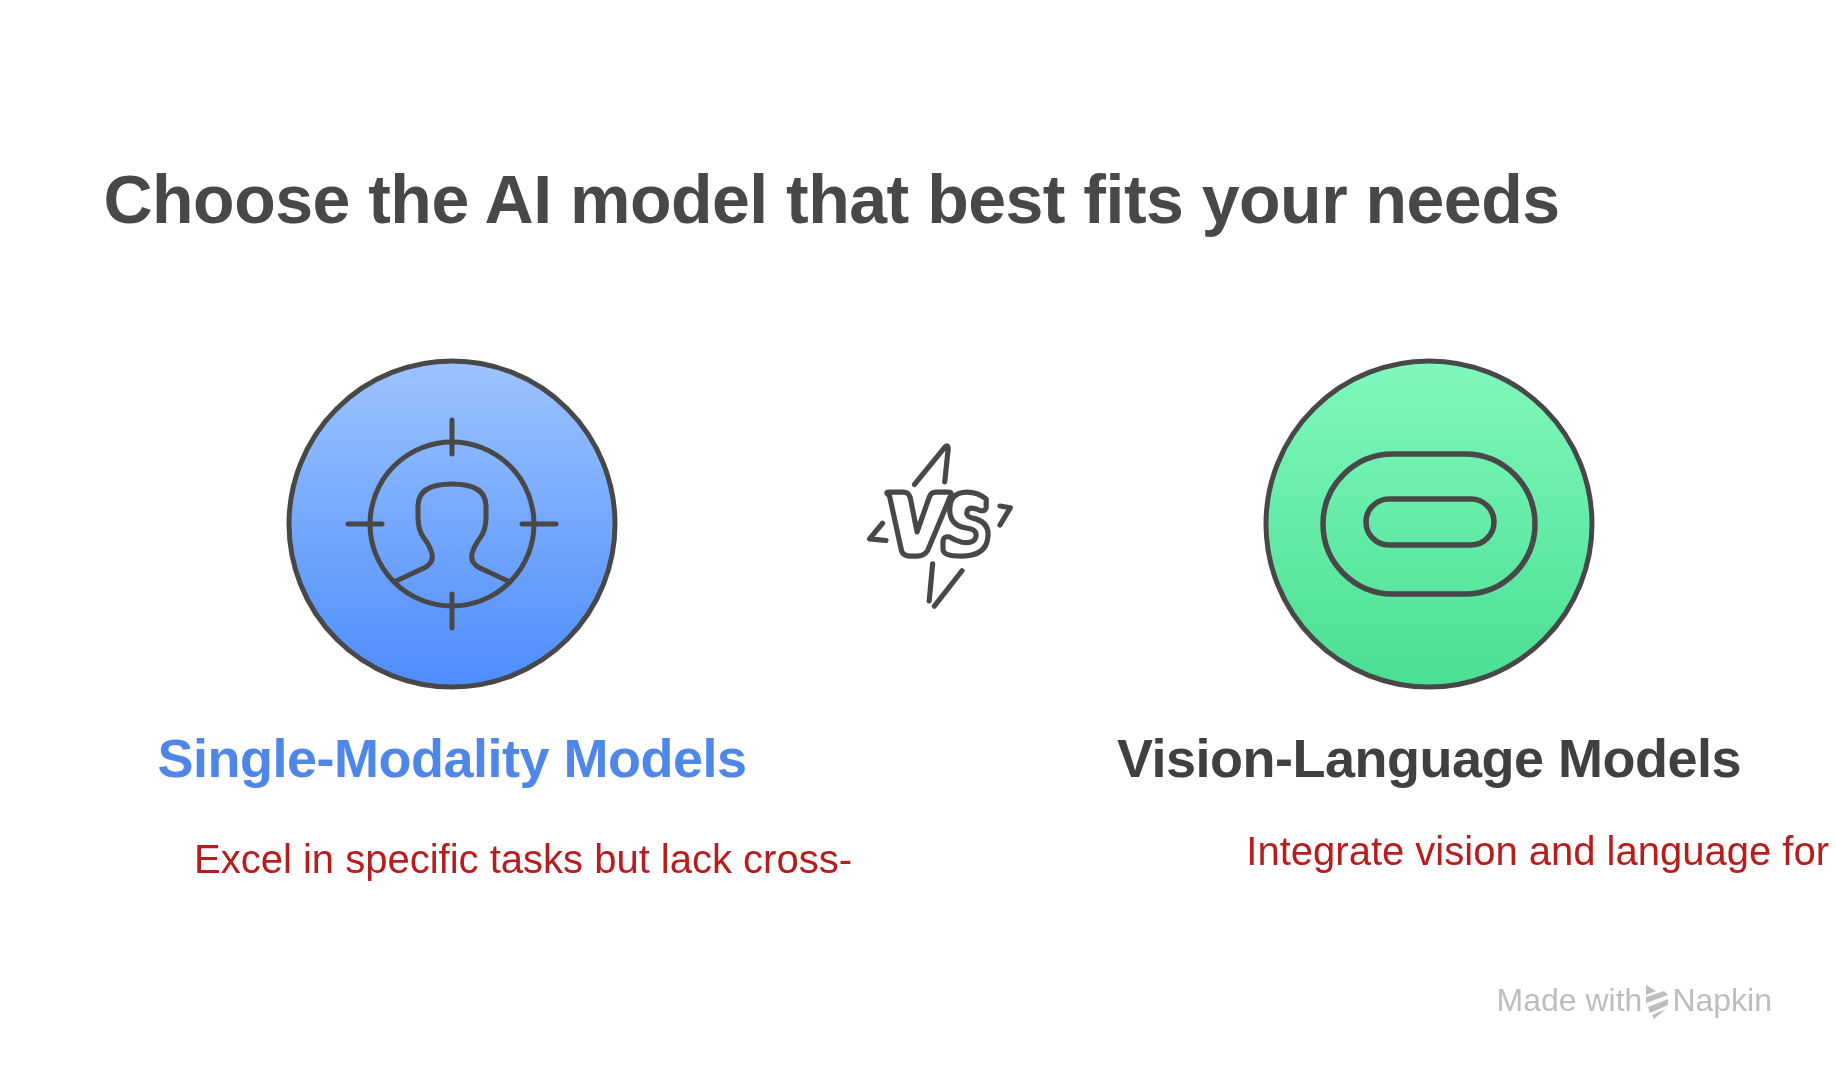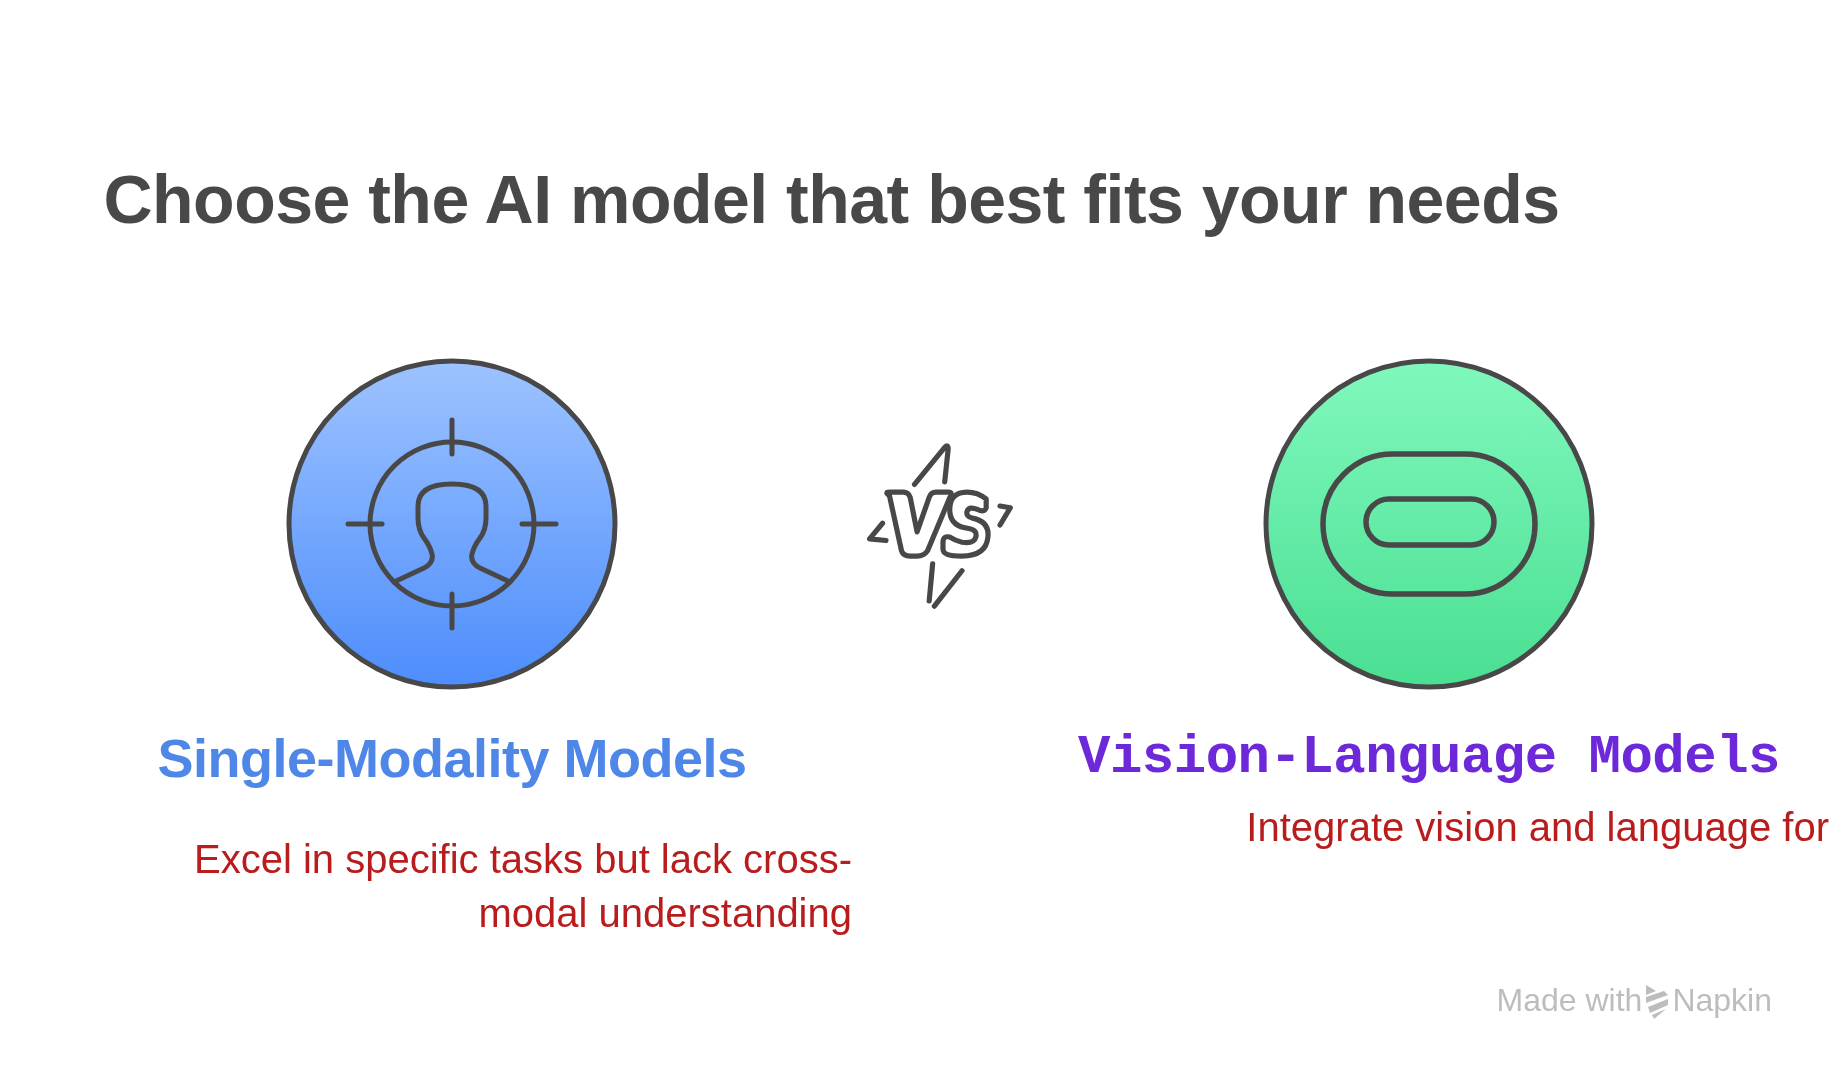--- a/index.html
+++ b/index.html
@@ -59,27 +59,26 @@
     </defs>
     <circle cx="168" cy="168" r="163" fill="url(#gr)" stroke="#484848" stroke-width="5"></circle>
     <g fill="none" stroke="#484848" stroke-width="5.5">
       <rect x="62" y="98" width="212" height="140" rx="70" ry="70"></rect>
       <rect x="105" y="143" width="128" height="46" rx="23" ry="23"></rect>
     </g>
   </svg>
 </div>
 
 <div class="heading" style="left:52px; top:727px; color:#4f87e8;">Single-Modality Models</div>
-<div class="heading" style="left:1029px; top:727px; color:#6d28d9;font-family:Liberation Mono, monospace;">Vision-Language Models</div>
+<div class="heading" style="left:1029px; top:727px; color:#404040;">Vision-Language Models</div>
 
 <div class="desc" style="left:52px; top:832px;">
   <div>Excel in specific tasks but lack cross-</div>
-  <div>modal understanding</div>
 </div>
-<div class="desc" style="left:1029px; top:800px;">
+<div class="desc" style="left:1029px; top:824px;">
   <div>Integrate vision and language for</div>
 </div>
 
 <div class="footer">
   <span>Made with</span>
   <svg width="30" height="36" viewBox="0 0 30 36">
     <g fill="#bdbdbd">
       <path d="M4 2 L14 8 L4 12 Z"></path>
       <path d="M4 14 L22 8 L26 12 L4 20 Z"></path>
       <path d="M6 24 L26 16 L26 22 L8 30 Z"></path>

